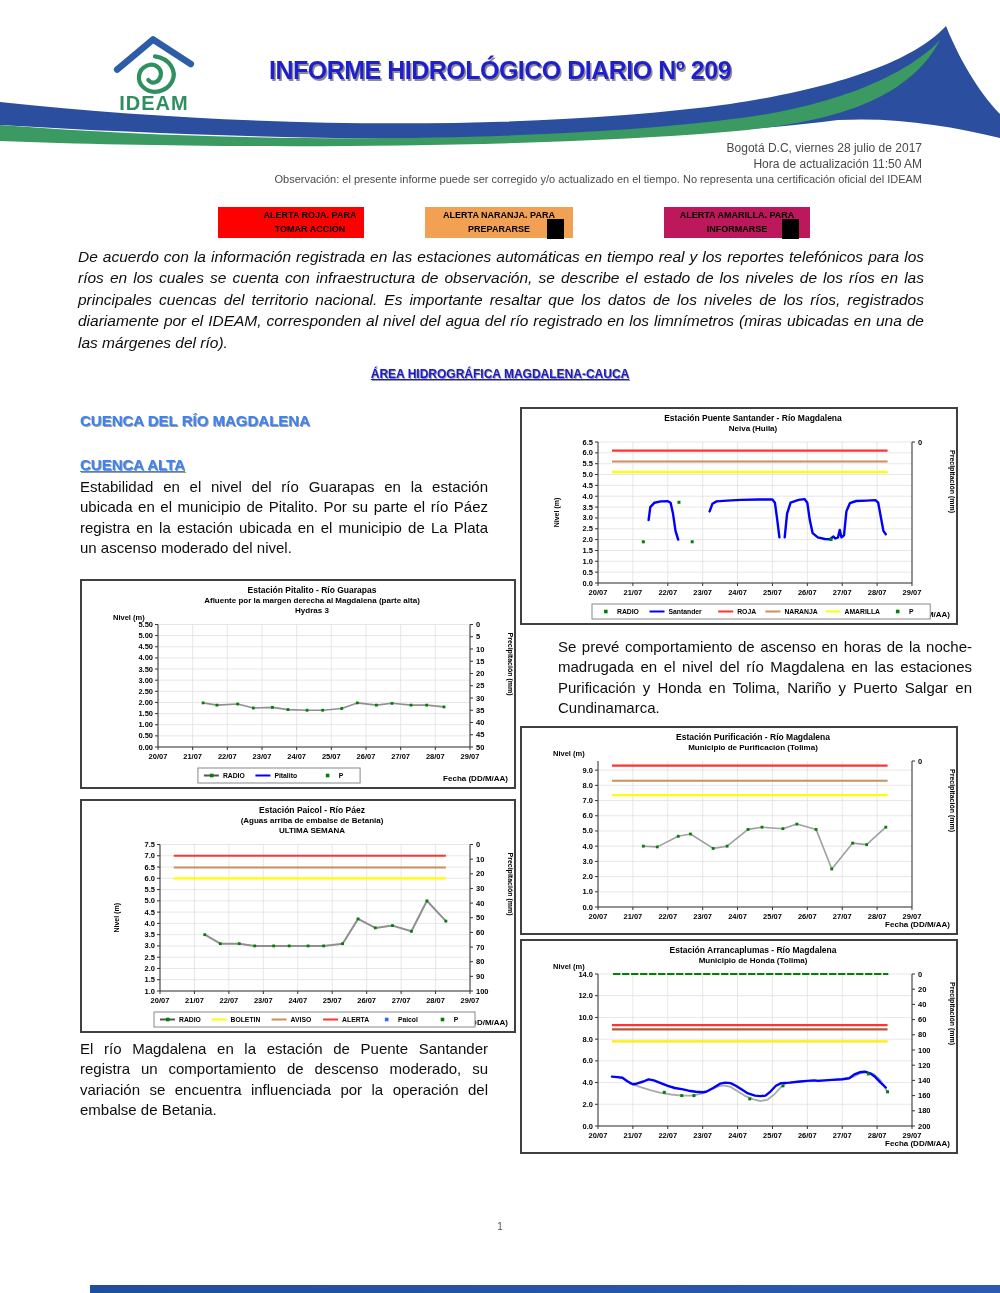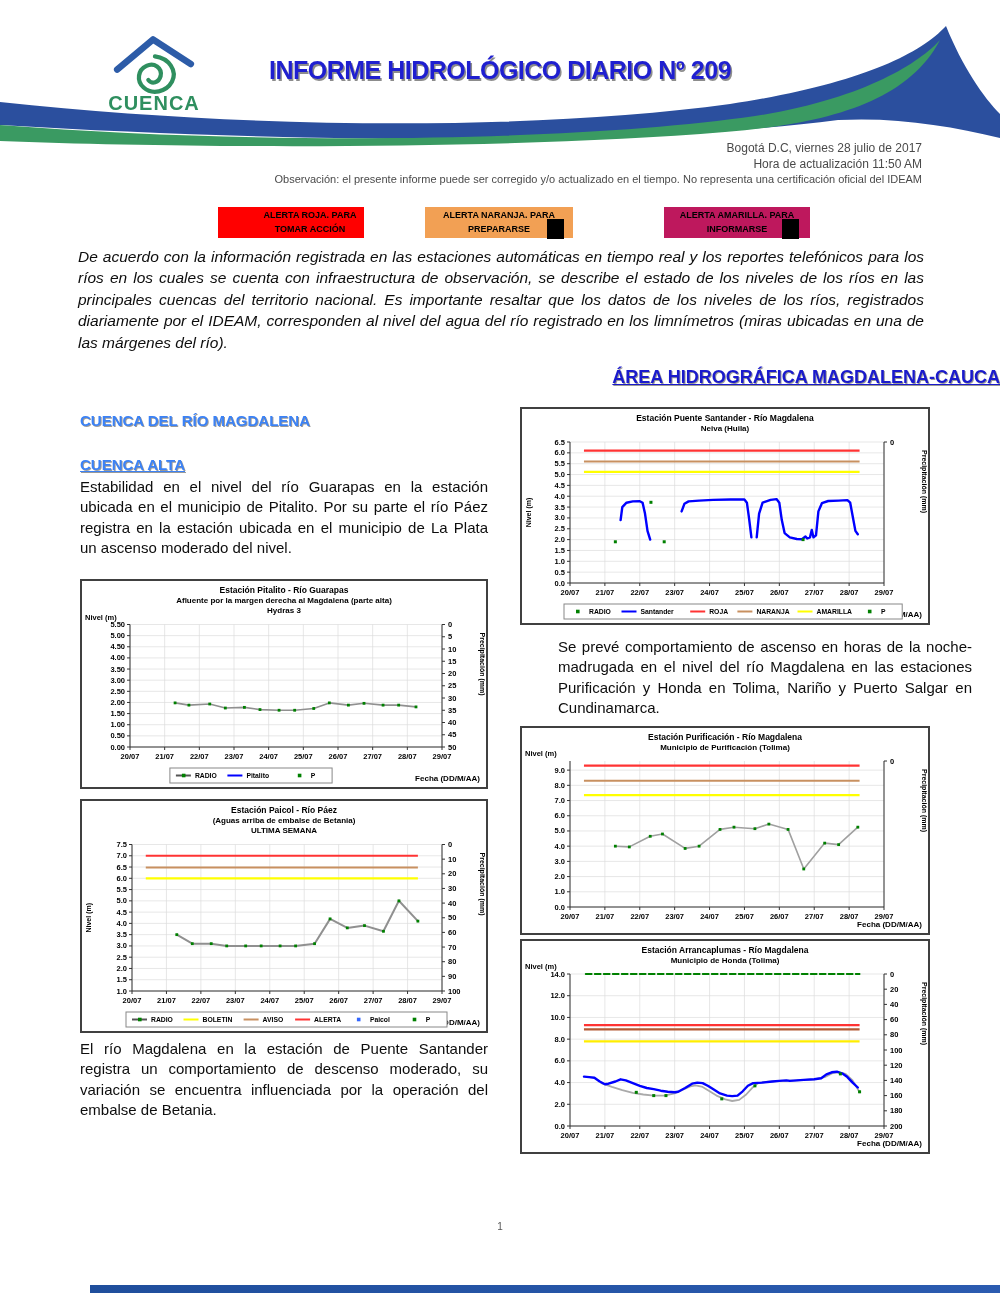--- a/index.html
+++ b/index.html
@@ -18,27 +18,27 @@
       color:#4a4a4a;font-size:12px;line-height:1.3;}
   #meta .obs{font-size:11px;}
   
   .alert{position:absolute;top:207px;font-size:9px;font-weight:bold;text-align:center;
       line-height:1.5;color:#000;padding:2px 2px;box-sizing:border-box;}
   .redact{position:absolute;background:#000;}
   
   .para{font-size:15px;line-height:1.36;text-align:justify;}
   #intro{position:absolute;left:78px;top:246px;width:846px;font-style:italic;font-size:15.5px;
       line-height:1.38;text-align:justify;}
-  #section-title{position:absolute;left:0;top:367px;width:1000px;text-align:right;
-      font-size:18px;font-weight:bold;text-decoration:underline;color:#1a1acc;
+  #section-title{position:absolute;left:0;top:367px;width:1000px;text-align:center;
+      font-size:12px;font-weight:bold;text-decoration:underline;color:#1a1acc;
       text-shadow:1px 1px 0 rgba(0,0,0,0.4);}
   .bluehead{position:absolute;font-size:15px;font-weight:bold;color:#3b82f6;
       text-shadow:1px 1px 0 rgba(0,0,0,0.4);text-align:right;}
   
-  .chartbox{position:absolute;border:2px solid #404040;background:#fff;}
+  .chartbox{position:absolute;border:2px solid #404040;background:#fff;padding-left:28px;}
   .chartbox svg{display:block;}
   #page-number{position:absolute;left:0;top:1221px;width:1000px;text-align:center;
       font-size:10px;color:#555;}
   #footer-bar{position:absolute;left:90px;bottom:0;width:910px;height:8px;
       background:linear-gradient(90deg,#1f4e9c,#2b5bb0);}
 </style>
 </head>
 <body>
 
 <div id="page">
@@ -46,21 +46,21 @@
   <svg id="wave" viewBox="0 0 1000 150" preserveAspectRatio="none">
     <path d="M0,102 C260,130 540,130 730,104 C855,85 918,56 946,26 C962,66 984,98 1000,114 L1000,138 C950,126 898,117 838,120 C640,146 300,143 0,125 Z" fill="#2b4f9e"></path>
     <path d="M0,125 C280,147 590,140 755,116 C865,99 920,62 940,40 C907,103 825,124 725,132 C520,149 210,149 0,141 Z" fill="#3a9a62"></path>
   </svg>
 
   <div id="logo">
     <svg width="90" height="66" viewBox="0 0 90 70">
       <path d="M6,42 L44,10 L84,36" fill="none" stroke="#2d5ca8" stroke-width="7" stroke-linecap="round" stroke-linejoin="round"></path>
       <path d="M46,28 C61,30 70,43 64,55 C58,66 43,69 34,61 C26,54 28,42 37,38 C45,34 54,40 52,49 C50,56 43,58 39,53" fill="none" stroke="#2f8f5f" stroke-width="4.5" stroke-linecap="round"></path>
     </svg>
-    <div id="logo-text">CUENCA</div>
+    <div id="logo-text">IDEAM</div>
   </div>
 
   <div id="report-title">INFORME HIDROLÓGICO DIARIO Nº 209</div>
 
   <div id="meta">
     <div>Bogotá D.C, viernes 28  julio de 2017</div>
     <div>Hora de actualización 11:50 AM</div>
     <div class="obs">Observación: el presente informe puede ser corregido y/o actualizado en el tiempo. No representa una certificación oficial del IDEAM</div>
   </div>
 

